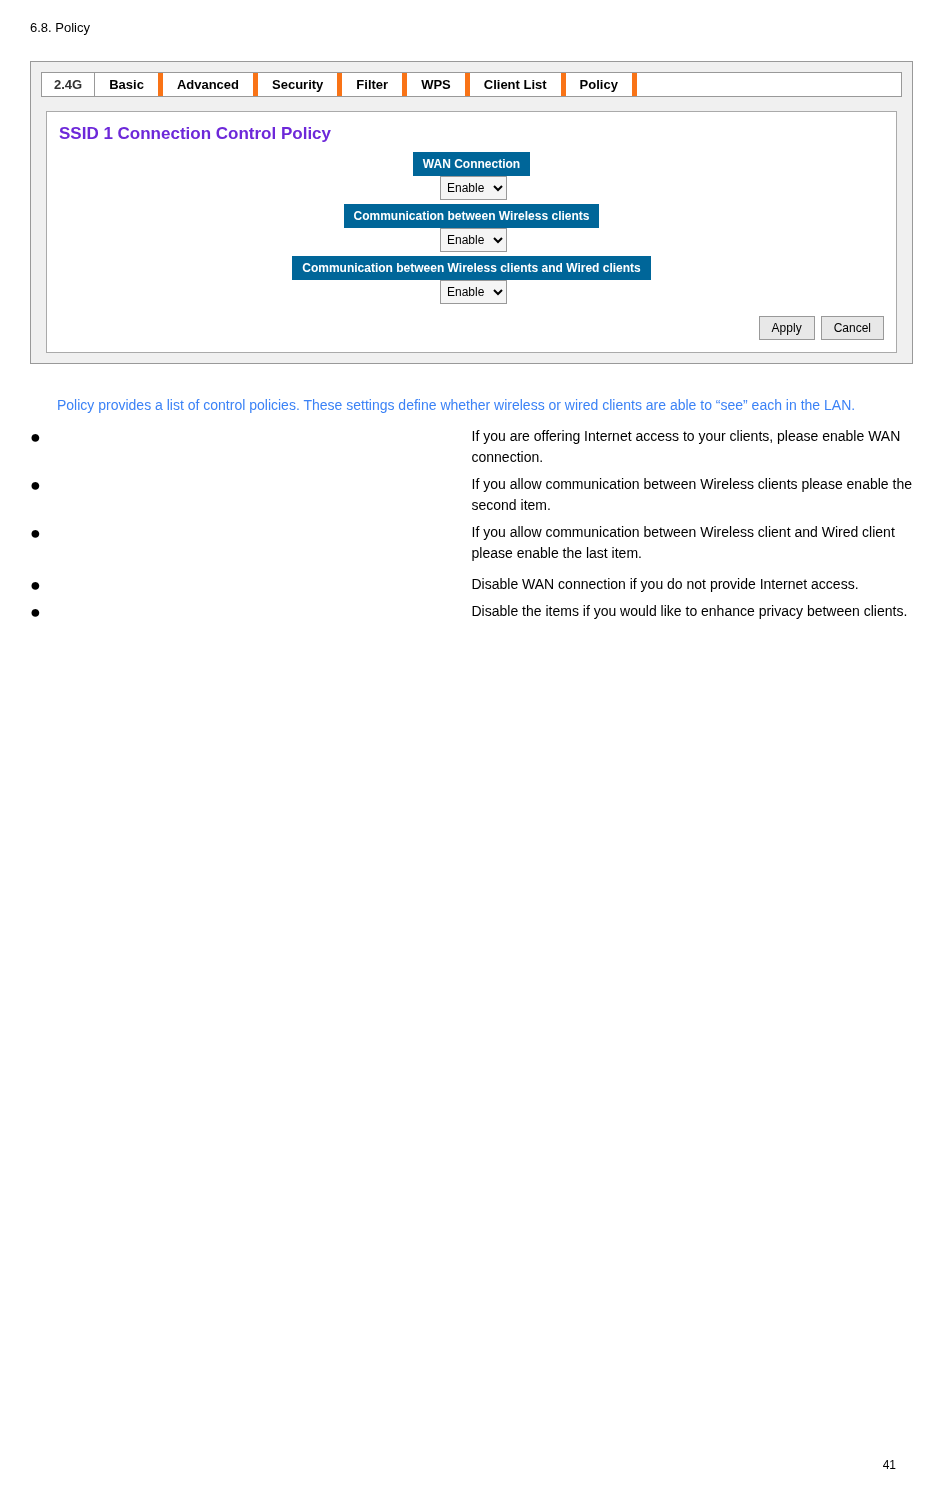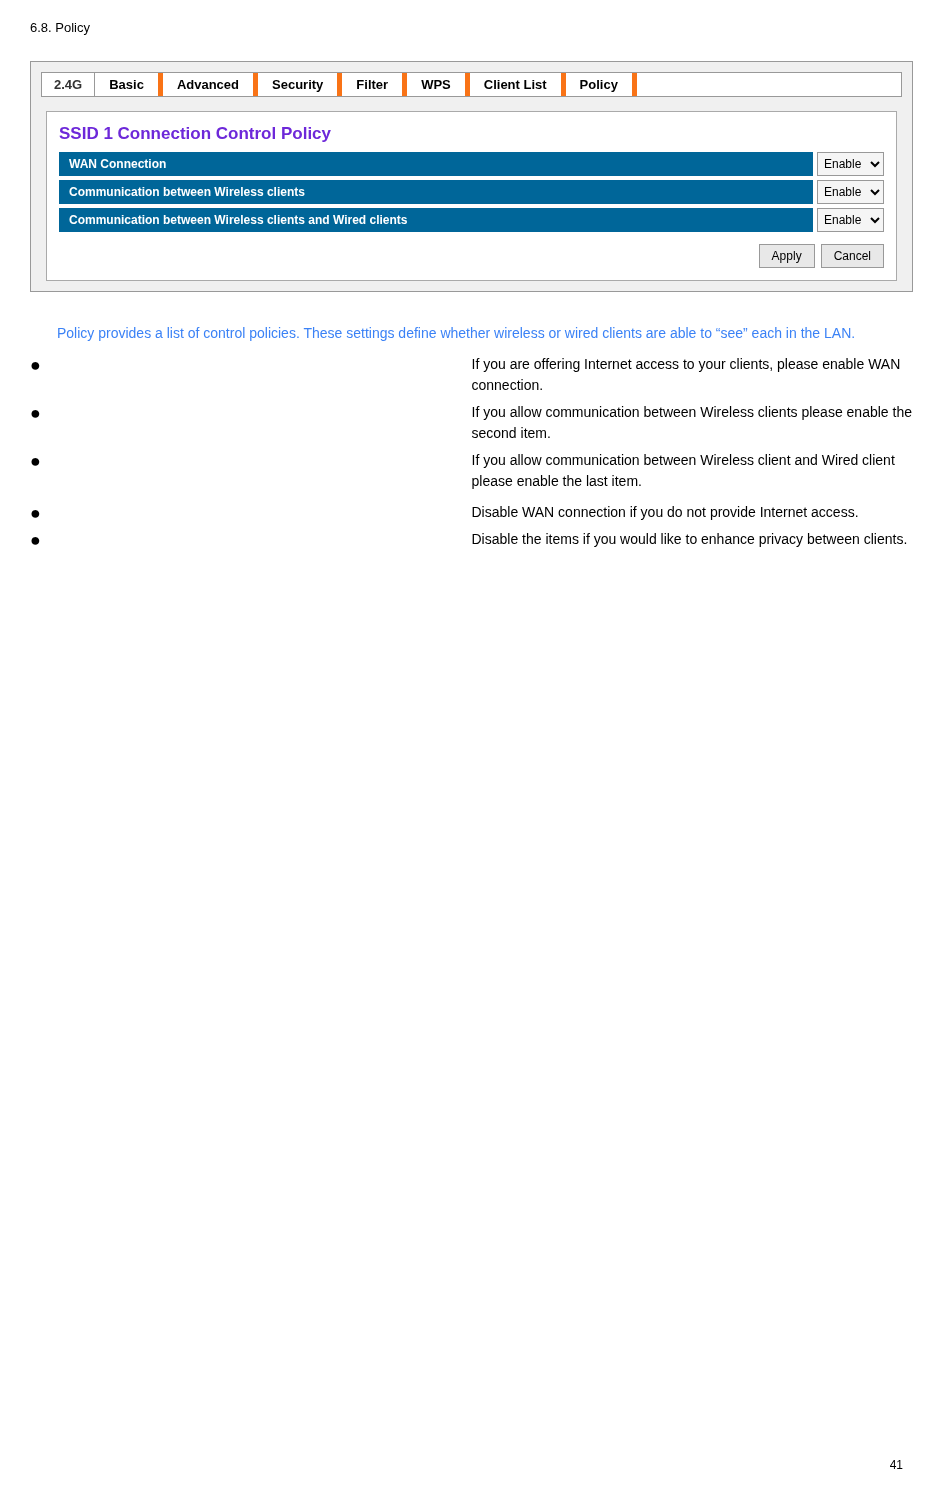--- a/index.html
+++ b/index.html
@@ -68,20 +68,21 @@
       font-size: 17px;
       font-weight: bold;
       margin-bottom: 8px;
       color: #6d28d9;
     }
 
     .policy-row {
       display: flex;
       align-items: center;
       margin-bottom: 4px;
+      flex-direction: column;
     }
 
     .policy-label {
       background: #006699;
       color: #ffffff;
       font-size: 12px;
       font-weight: bold;
       padding: 5px 10px;
       flex: 1;
     }
@@ -147,21 +148,21 @@
       flex: 1;
     }
 
     .section-gap {
       margin-bottom: 10px;
     }
 
     .page-number {
       position: fixed;
       bottom: 20px;
-      right: 40px;
+      right: 47px;
       font-size: 12px;
     }
   </style>
 </head>
 <body>
 
 <h1>6.8. Policy</h1>
 
 <div class="router-panel">
 

